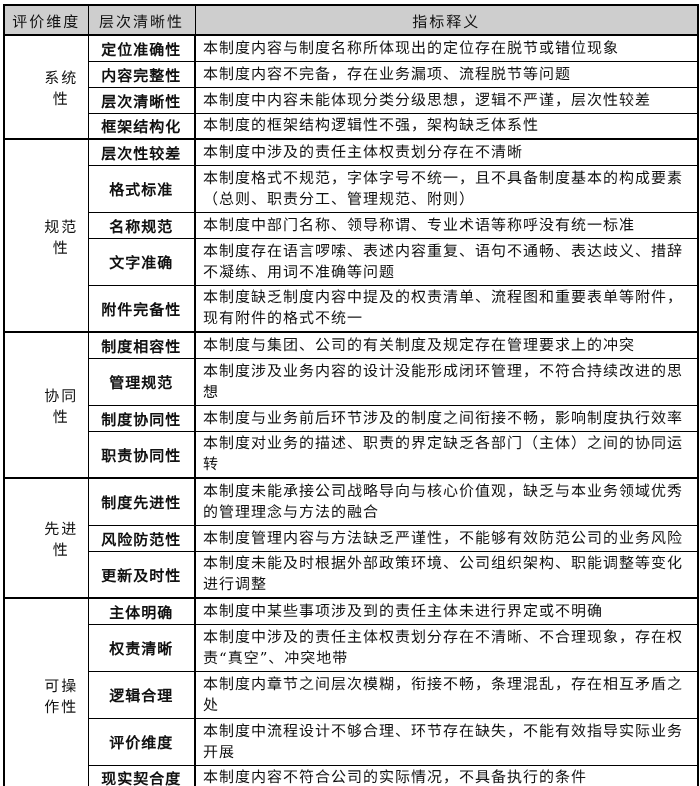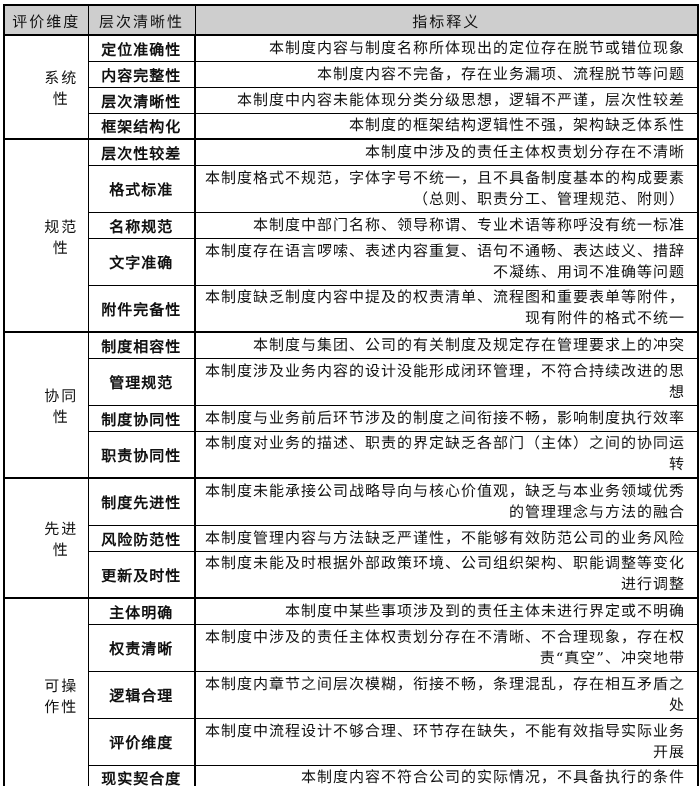--- a/index.html
+++ b/index.html
@@ -52,21 +52,21 @@
     vertical-align:middle;
     letter-spacing:2px;
     padding-left:31px;
   }
   td.ind{
     text-align:center;
     vertical-align:middle;
     font-weight:bold;
   }
   td.exp{
-    text-align:right;
+    text-align:left;
     vertical-align:middle;
     padding:1px 12px 1px 7px;
     line-height:21px;
     border-left:2px solid var(--border);
     word-break:break-all;
     margin-top:12px;
   }
   tr.sec td{border-top:2px solid var(--border);}
 </style>
 </head>

